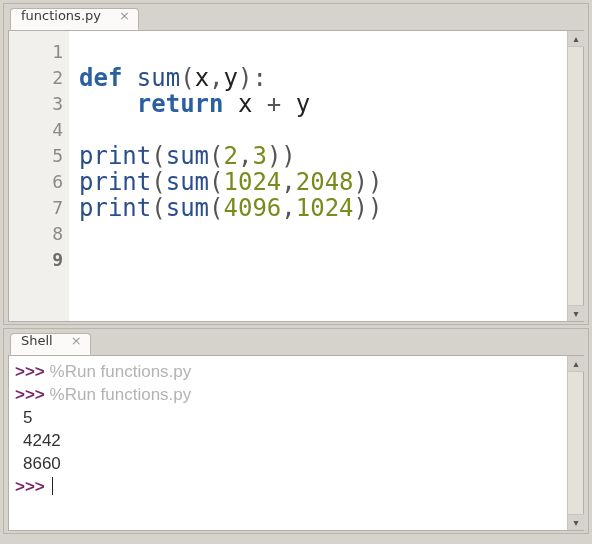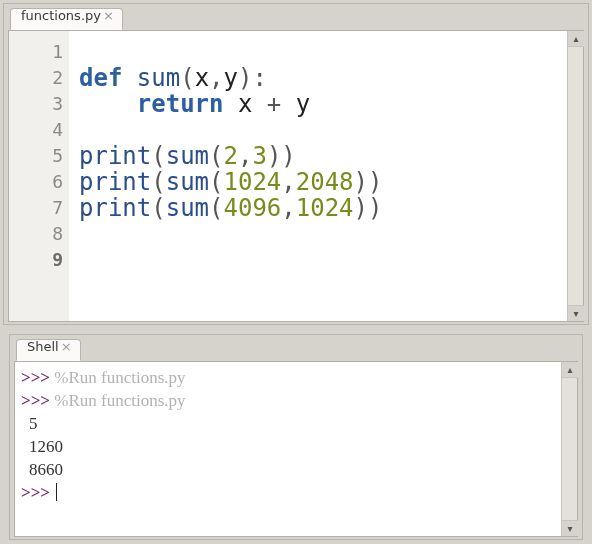--- a/index.html
+++ b/index.html
@@ -27,21 +27,21 @@
     background: #fbfaf8;
     border: 1px solid #b7b3ad;
     border-bottom: 1px solid #fbfaf8;
     border-radius: 4px 4px 0 0;
     padding: 1px 6px 8px 10px;
     font-size: 13px;
     color: #3a3a3a;
     height: 22px;
     position: relative;
     top: 0;
-    gap: 0;
+    gap: 16px;
   }
   .tab .close {
     font-size: 13px;
     color: #999;
     padding: 0 2px;
     line-height: 1;
   }
   .inner-border {
     border: 1px solid #b3afa9;
     background: #ffffff;
@@ -98,27 +98,27 @@
     position: absolute; left: 0; width: 16px; height: 16px;
     background: #d6d2cc;
     font-size: 10px; text-align: center; line-height: 16px;
     color: #555;
   }
   .scrollbar-v .arrow.up { top: 0; border-bottom: 1px solid #c9c4bd;}
   .scrollbar-v .arrow.down { bottom: 0; border-top: 1px solid #c9c4bd;}
 
   
   .shell-panel {
-    margin: 9px;
+    margin: 3px;
     height: 206px;
   }
   .shell-inner {
     height: 174px;
     padding: 4px 6px 4px 6px;
-    font-family: Liberation Serif, serif;
+    font-family: Liberation Sans, sans-serif;
     font-size: 17px;
     line-height: 23px;
     background: #ffffff;
     position: relative;
     color: #333;
   }
   .shell-inner .prompt { color: #772a6b; font-weight: bold; }
   .shell-inner .cmdline { color: #b3b3b3; }
   .shell-inner .output { color: #333; margin-left: 8px; }
   .shell-inner .caret {
@@ -168,21 +168,21 @@
     <div class="tab">
       <span>Shell</span>
       <span class="close">×</span>
     </div>
   </div>
   <div class="inner-border">
     <div class="shell-inner">
 <div><span class="prompt">&gt;&gt;&gt;</span> <span class="cmdline">%Run functions.py</span></div>
 <div><span class="prompt">&gt;&gt;&gt;</span> <span class="cmdline">%Run functions.py</span></div>
 <div class="output">5</div>
-<div class="output">1260</div>
+<div class="output">4242</div>
 <div class="output">8660</div>
 <div><span class="prompt">&gt;&gt;&gt;</span> <span class="caret"></span></div>
     </div>
     <div class="scrollbar-v">
       <div class="arrow up">▴</div>
       <div class="arrow down">▾</div>
     </div>
   </div>
 </div>
 

